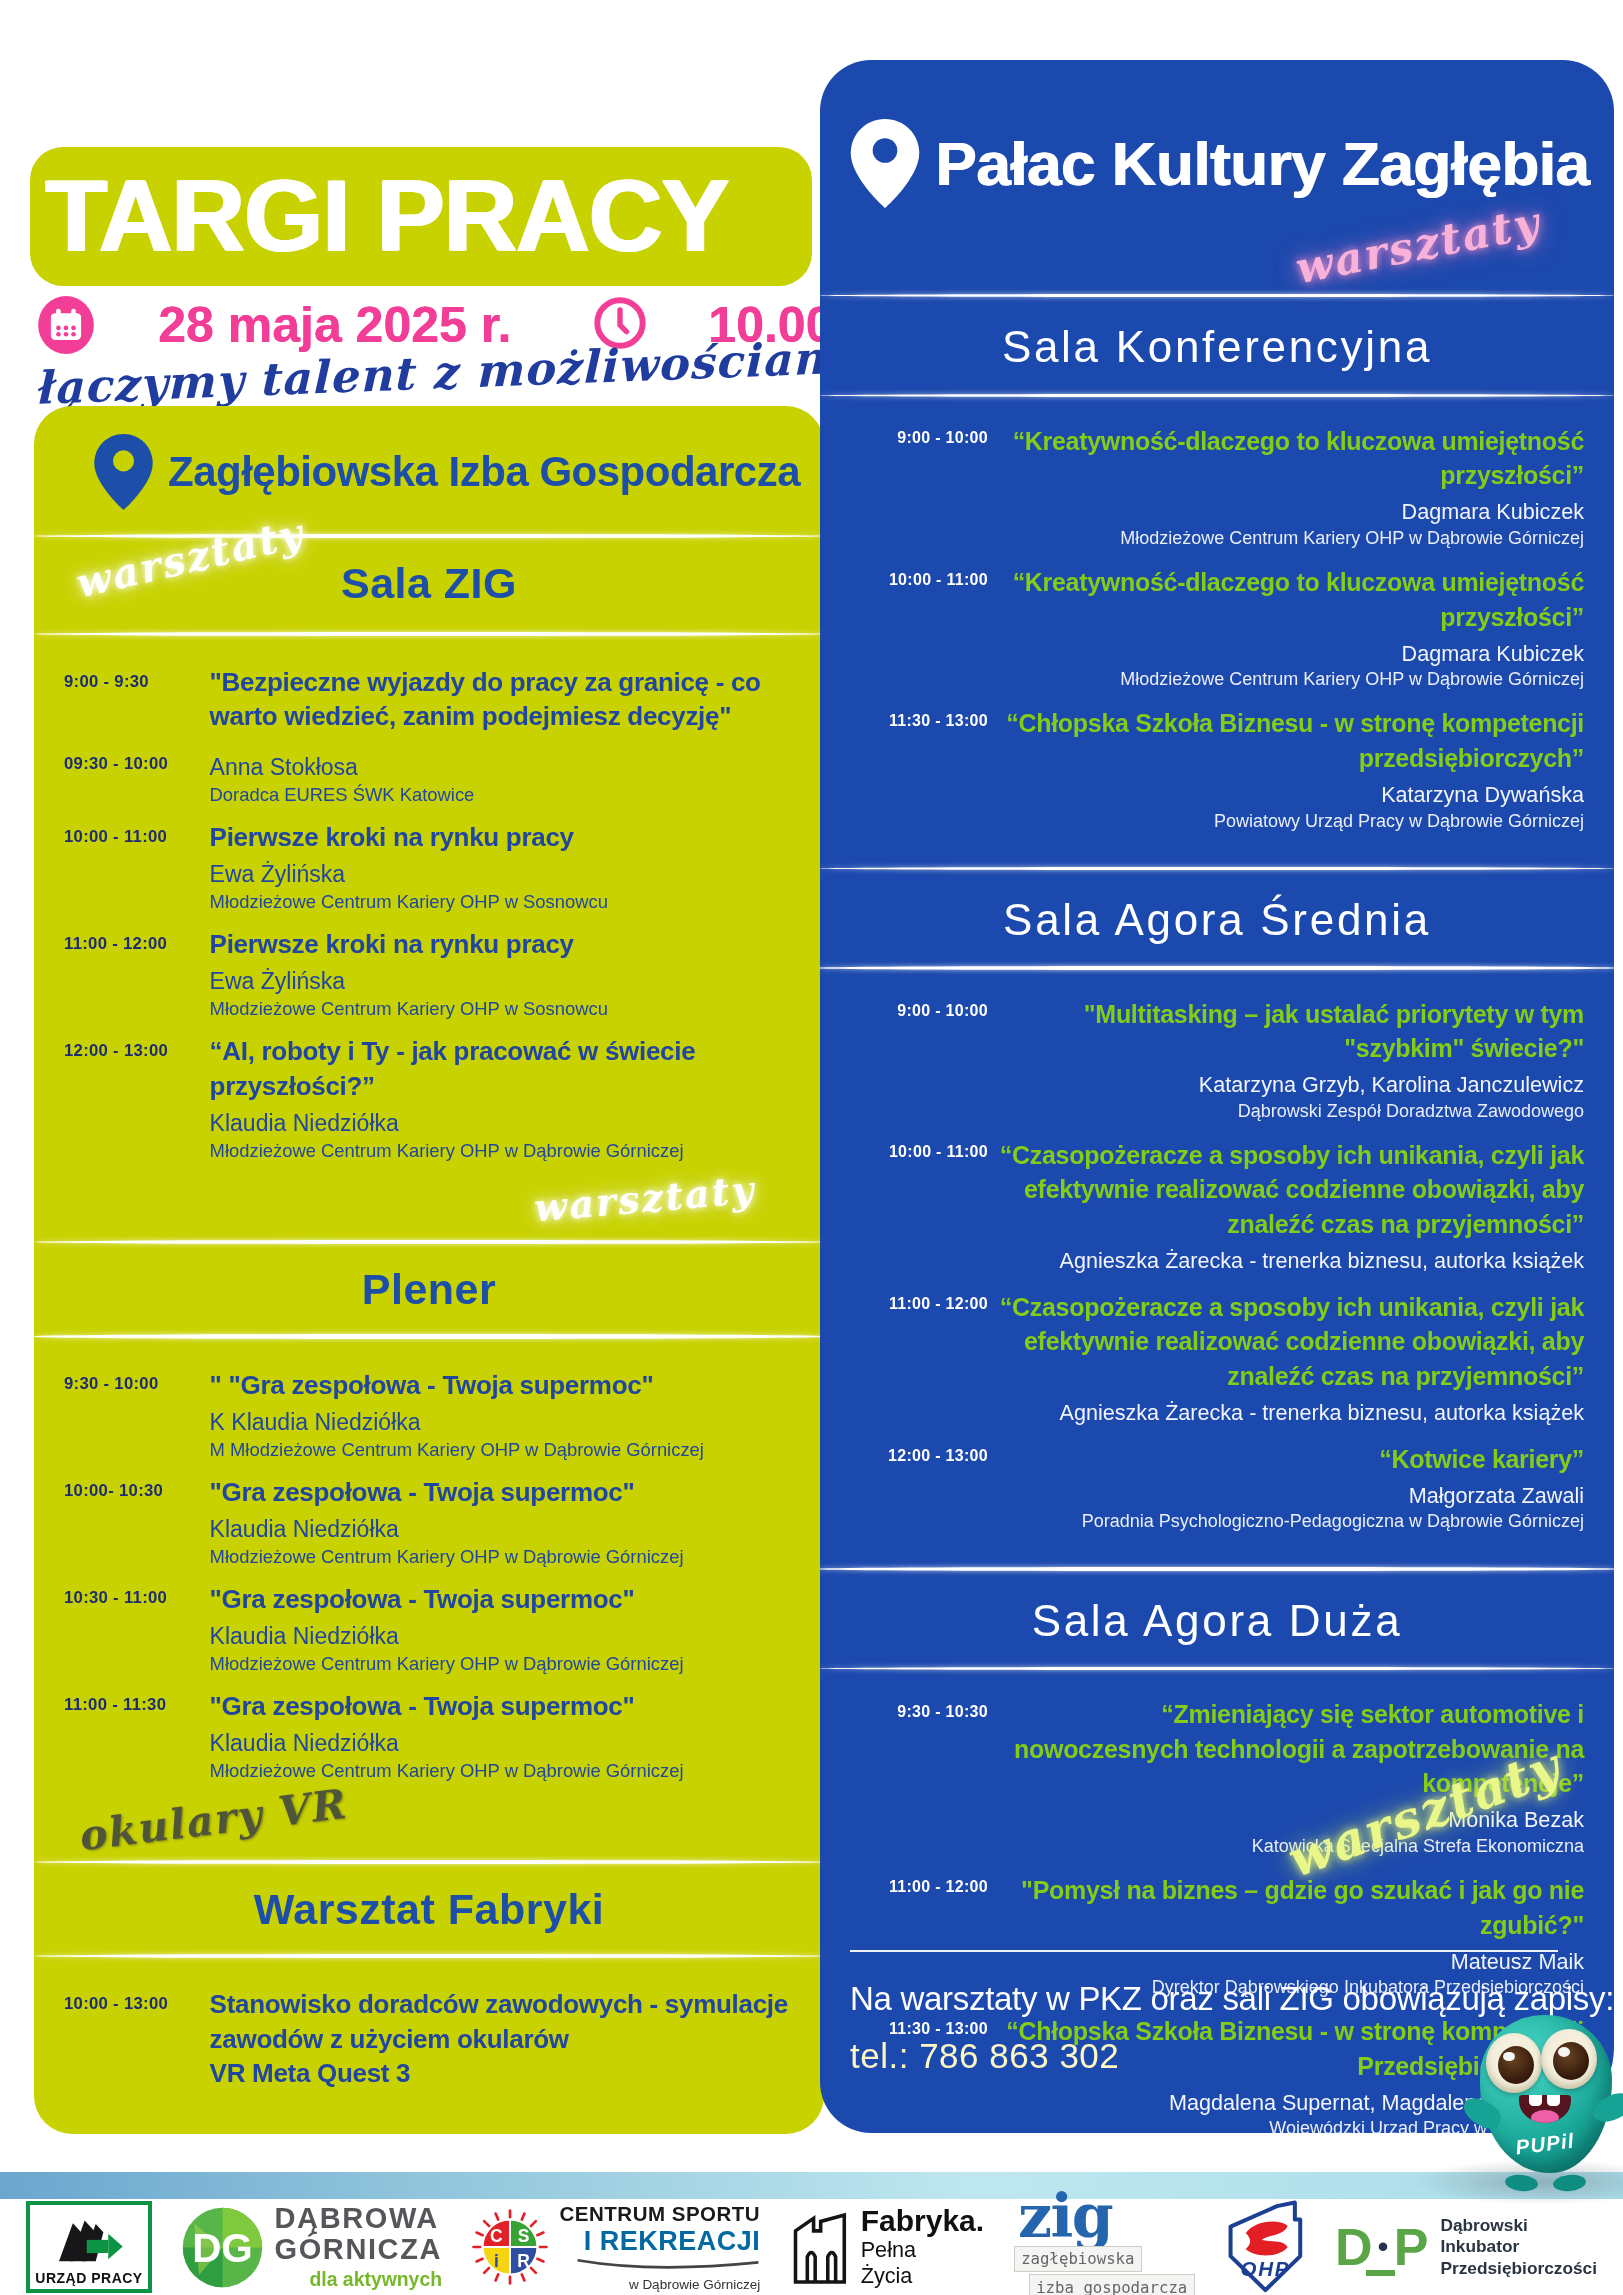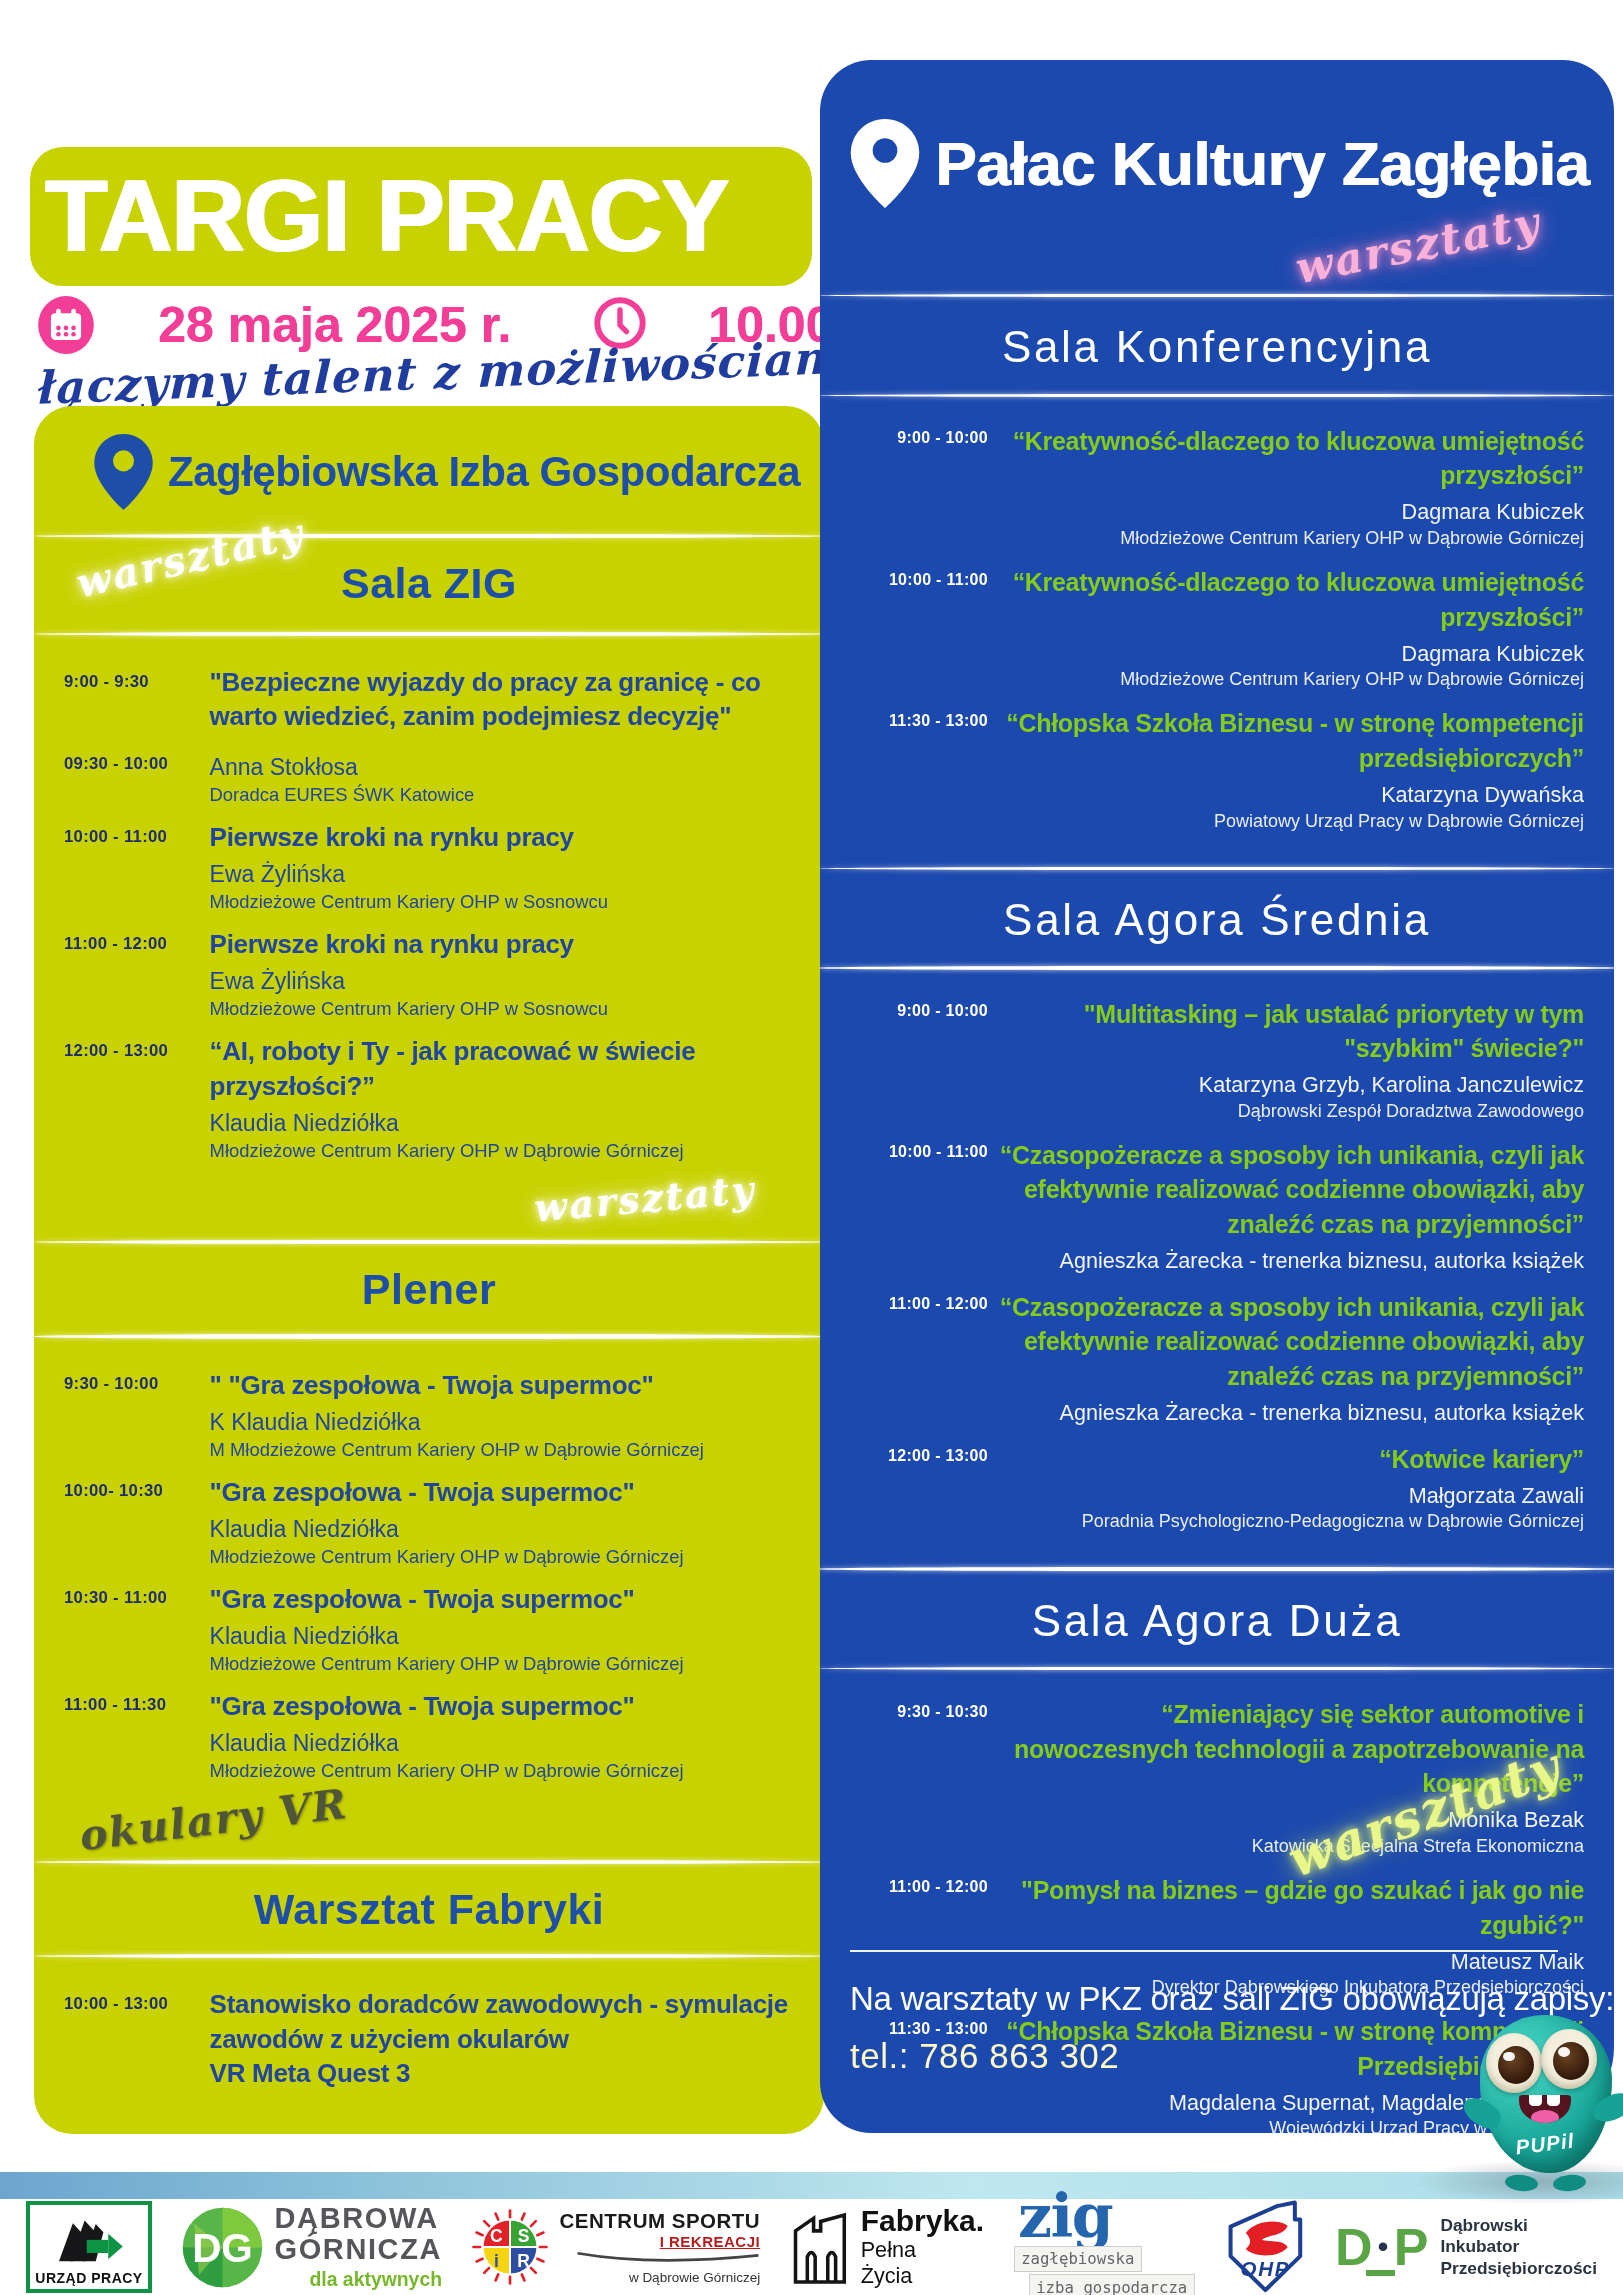--- a/index.html
+++ b/index.html
@@ -121,21 +121,21 @@
       display:flex;align-items:center;justify-content:space-between;padding:0 26px;box-sizing:border-box;}
   .logo{display:flex;align-items:center;gap:12px;}
   .lg-up{flex-direction:column;gap:1.1px;border:4.9px solid #0c9444;background:#fff;width:118px;height:81px;
       justify-content:flex-end;padding-bottom:3.2px;}
   .lg-up-cap{font-size:14px;font-weight:bold;color:#111;letter-spacing:0.5px;}
   .dg-text{display:flex;flex-direction:column;align-items:flex-end;}
   .dg-l{font-size:29px;font-weight:bold;color:#55565a;letter-spacing:1.6px;line-height:1.08;align-self:flex-start;}
   .dg-tag{font-size:19.4px;font-weight:bold;color:#76b82a;margin-top:3.2px;}
   .csir-text{display:flex;flex-direction:column;align-items:flex-end;}
   .csir-1{font-size:20.5px;font-weight:bold;color:#1a1a1a;letter-spacing:0.5px;align-self:flex-start;}
-  .csir-2{font-size:15px;font-weight:bold;color:#b91c1c;letter-spacing:0.5px;text-decoration:underline;}
+  .csir-2{font-size:27px;font-weight:bold;color:#0369a1;letter-spacing:0.5px;}
   .csir-3{font-size:13.5px;color:#333;margin-top:5.4px;}
   .fab-text{display:flex;flex-direction:column;}
   .fab-1{font-size:30px;font-weight:bold;color:#101010;line-height:1.05;}
   .fab-2{font-size:21.6px;color:#101010;line-height:1.2;}
   .zigcol{display:flex;flex-direction:column;align-items:flex-start;}
   .zig-word{font-family:"DejaVu Serif",serif;font-weight:bold;font-size:60px;color:#2565ae;
       line-height:.78;margin-left:4.3px;letter-spacing:-1.6px;}
   .zig-box{font-family:"DejaVu Sans Mono",monospace;font-size:15.7px;color:#666;background:#f4f4f2;
       border:1.1px solid #cfcfc9;padding:2.7px 6.5px;margin-top:5.4px;}
   .zig-box.b2{margin-left:15px;margin-top:2.2px;}

